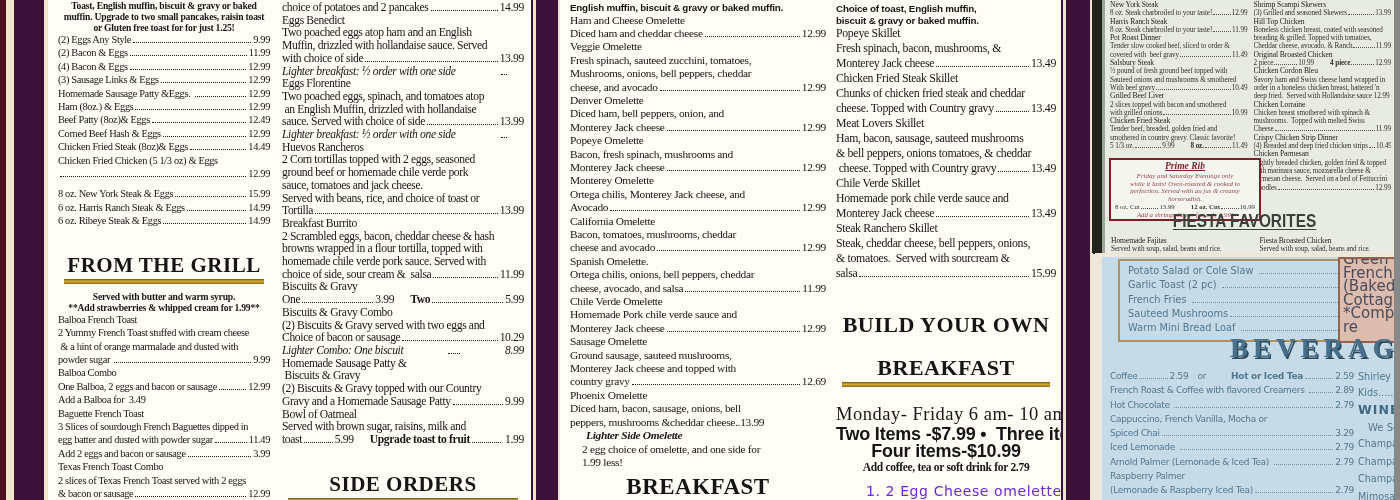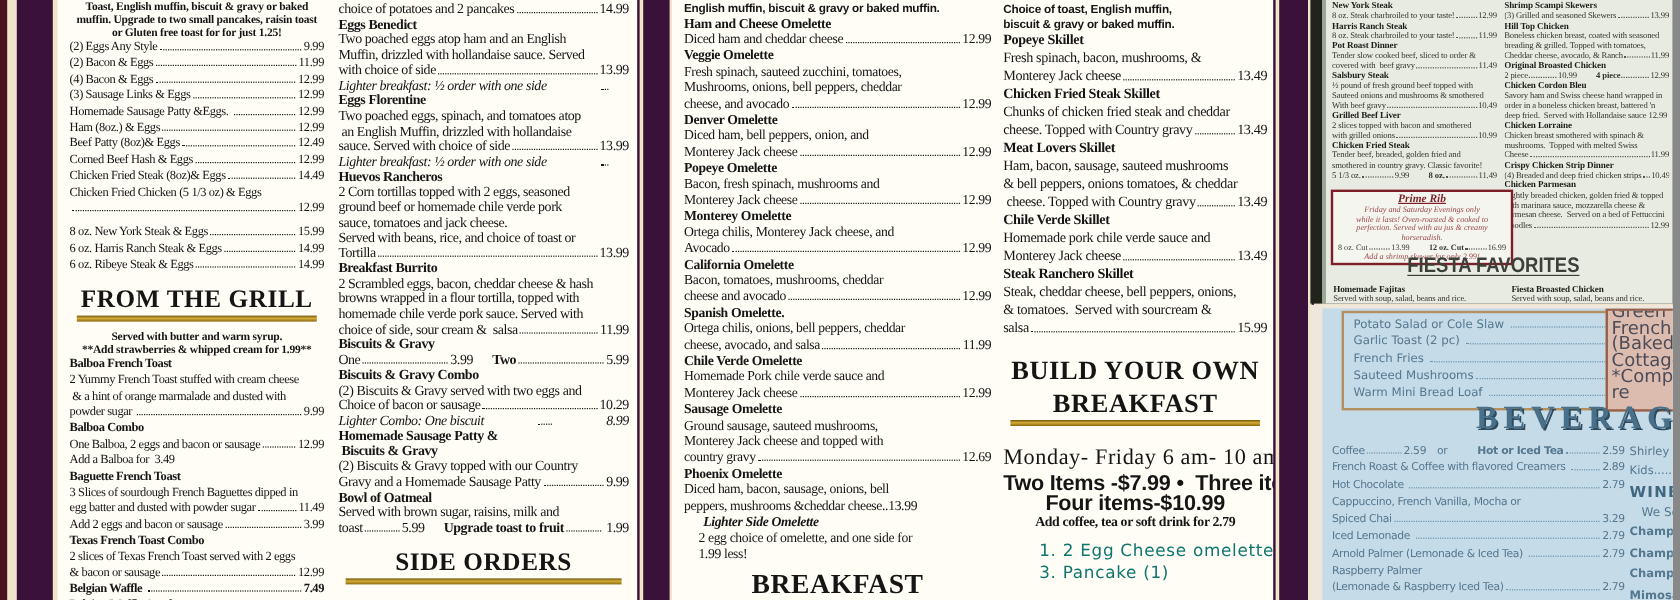--- a/index.html
+++ b/index.html
@@ -16,37 +16,37 @@
   .page{position:absolute;top:0;height:500px;background:var(--paper);display:flex;}
   .page1{left:48px;width:484px;}
   .page2{left:560px;width:502px;}
   .col{color:#151515;overflow:hidden;}
   .col1{width:212px;padding:0 2px 0 10px;font-size:10.4px;line-height:13.4px;letter-spacing:-0.35px;}
   .col2{flex:1;padding:2px 8px 0 10px;font-size:11.6px;line-height:12.7px;letter-spacing:-0.35px;}
   .col3{width:256px;padding:2px 4px 0 10px;font-size:11.4px;line-height:13.4px;letter-spacing:-0.3px;}
   .col4{flex:1;padding:3px 6px 0 6px;font-size:11.8px;line-height:15px;letter-spacing:-0.3px;}
 
   .l{display:flex;align-items:baseline;white-space:pre;}
-  .l.b{font-weight:bold;}
+  .l.b{font-weight:normal;}
   .l.li{font-style:italic;gap:43px;}
   .l.bi{font-weight:bold;font-style:italic;padding-left:16px;display:block;}
   .l.ri{padding-left:12px;}
   .l.sp{height:7px;}
   .l.sp2{height:13px;}
   .l.note,.l.noteSans,.l.h,.l.hg,.l.big,.l.cb,.l.cn,.l.num,.l.title,.l.i,.l.wine{display:block;}
   .l.note{font-weight:bold;font-size:9.6px;line-height:11px;text-align:center;letter-spacing:-0.2px;}
   .l.noteSans{font-family:"Liberation Sans",sans-serif;font-weight:bold;font-size:9.8px;line-height:11.5px;letter-spacing:-0.2px;}
-  .l.h,.l.hg{font-weight:bold;font-size:21px;line-height:24px;text-align:center;letter-spacing:0.5px;margin-top:2px;}
+  .l.h,.l.hg{font-weight:bold;font-size:21px;line-height:24px;text-align:center;letter-spacing:0.5px;margin-top:18px;}
   .col3 .l.h{font-size:23px;margin-top:6px;}
   .col4 .l.h,.col4 .l.hg{font-size:22px;line-height:25px;}
   .l.hg::after{content:"";display:block;height:5px;margin:2px 6px 0;background:linear-gradient(180deg,#6e5408,#d6ac38 45%,#8a680f);}
   .l.big{font-size:18.5px;line-height:24px;text-align:center;letter-spacing:0.5px;margin-top:2px;}
   .l.cb{font-family:"Liberation Sans",sans-serif;font-weight:bold;font-size:18px;line-height:16.5px;text-align:center;letter-spacing:-0.2px;}
   .l.cn{font-weight:bold;font-size:11.5px;line-height:16px;text-align:center;}
-  .l.num{font-family:"DejaVu Sans",sans-serif;font-size:14px;line-height:19px;padding-left:30px;letter-spacing:0.6px;text-align:left;color:#0f766e;}
+  .l.num{font-family:"DejaVu Sans",sans-serif;font-size:14px;line-height:19px;padding-left:30px;letter-spacing:0.6px;text-align:left;color:#6d28d9;}
   .dots{flex:1 1 8px;min-width:6px;margin:0 2px;border-bottom:1.6px dotted #1a1a1a;align-self:baseline;height:0;}
   .p{white-space:pre;}
   .t2{margin-left:16px;font-weight:bold;}
   .mid{margin:0 9px;}
 
   
   .photo-top{position:absolute;left:1092px;top:0;width:308px;height:253px;background:#23231d;}
   .dpaper{position:absolute;left:10px;top:0;right:6px;bottom:0;background:var(--dinner_paper);border-left:3px solid #9aa894;overflow:hidden;}
   .redge{position:absolute;right:0;top:0;width:6px;height:100%;background:#6d2330;}
   .dcols{position:absolute;left:5px;top:1px;right:3px;display:flex;gap:6px;}

